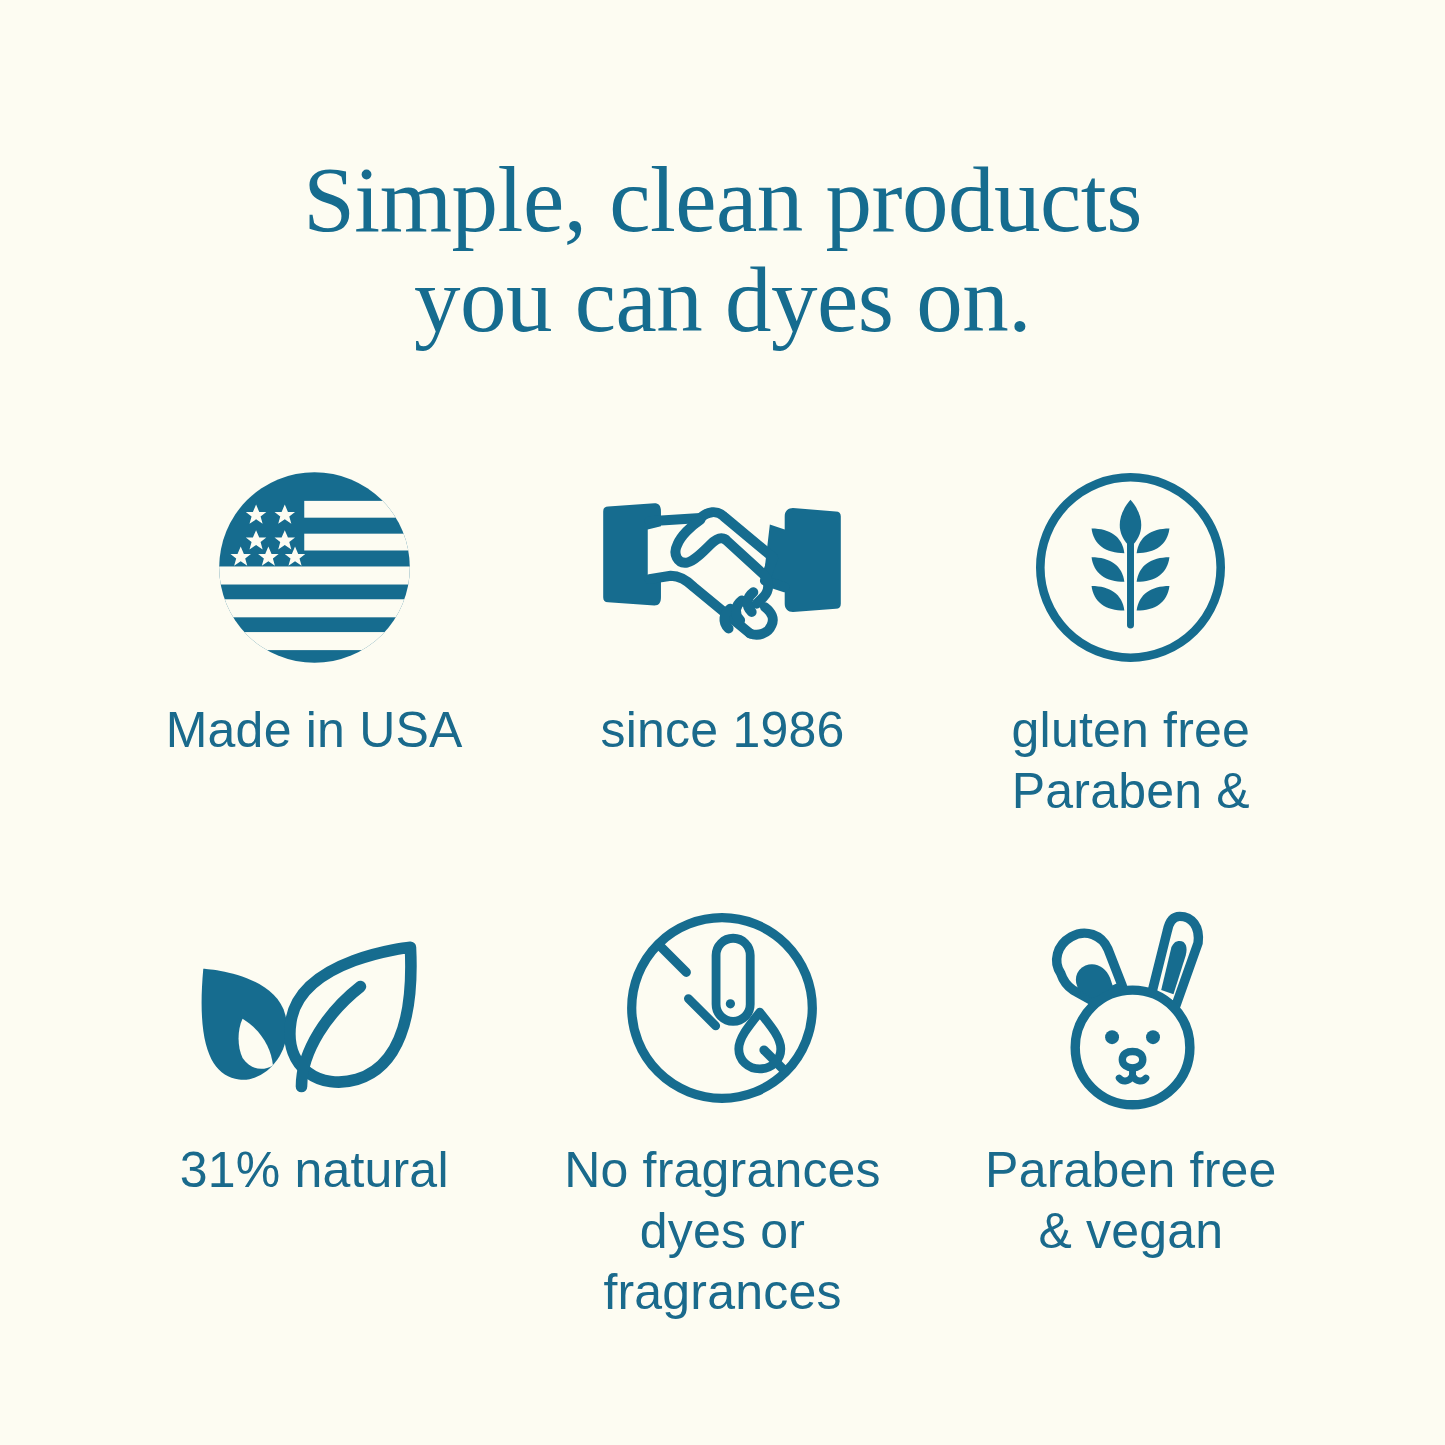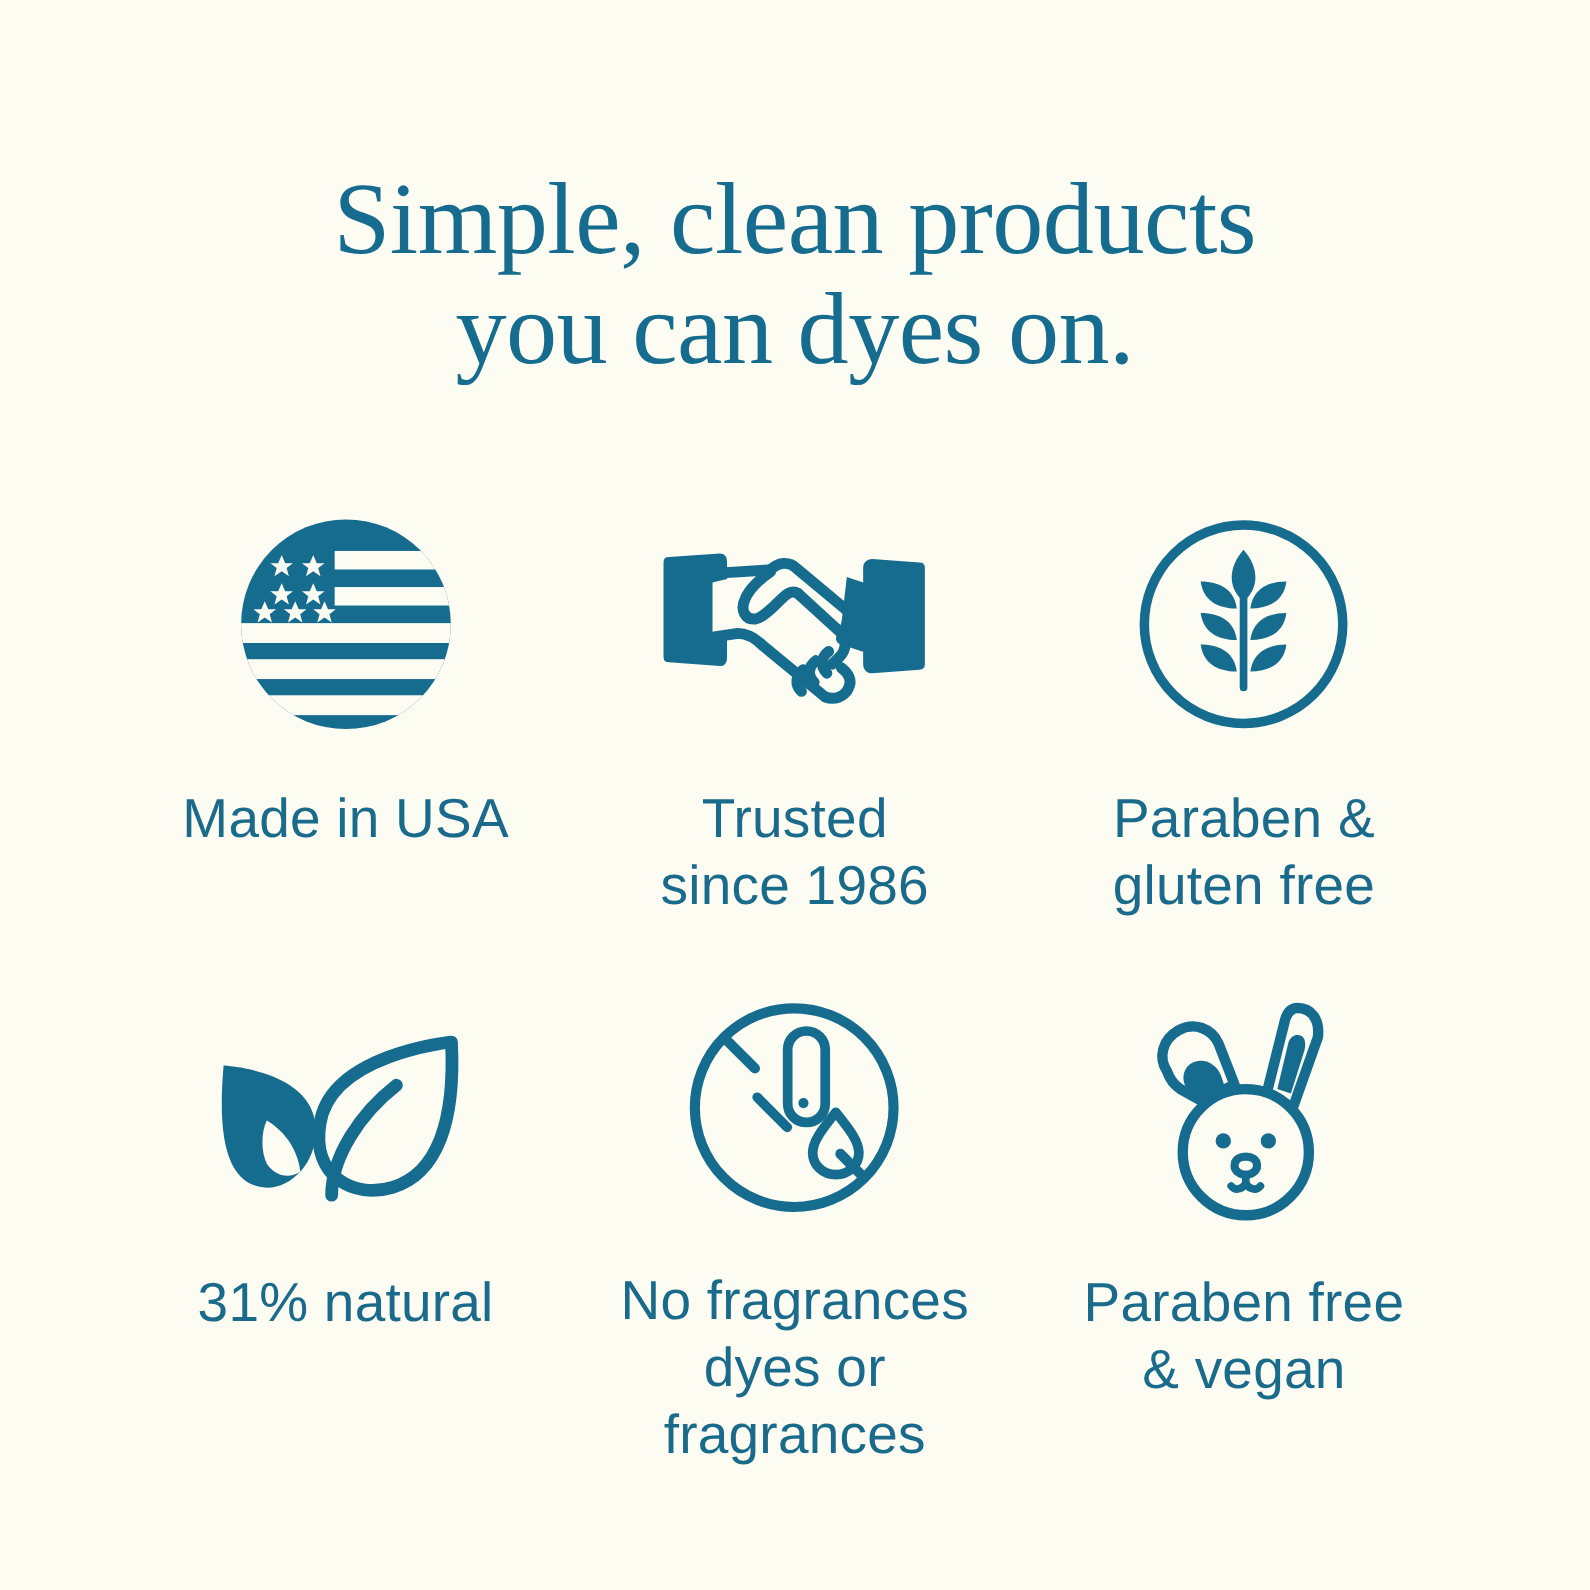--- a/index.html
+++ b/index.html
@@ -58,21 +58,21 @@
   .icon-wrap {
     height: 225px;
     display: flex;
     align-items: center;
     justify-content: center;
   }
   .icon-wrap svg {
     display: block;
   }
   .caption {
-    margin-top: 34px;
+    margin-top: 20px;
     text-align: center;
     color: #1A6A8C;
     font-size: 50px;
     line-height: 1.22;
     font-weight: 300;
     letter-spacing: 0.2px;
   }
   .caption .cl {
     display: block;
     white-space: pre;
@@ -144,21 +144,20 @@
 
           <path d="M77 33 L100 54 C104 58 104 64 100 68 L96 72" stroke="#166C8F" stroke-width="6" fill="none" stroke-linecap="round" stroke-linejoin="round"></path>
 
           <path d="M79 87 C75 83 76 78 80 75" stroke="#166C8F" stroke-width="6" fill="none" stroke-linecap="round"></path>
           <path d="M86 82 C82 78 83 73 87 70" stroke="#166C8F" stroke-width="6" fill="none" stroke-linecap="round"></path>
           <path d="M93 77 C89 73 90 68 94 65" stroke="#166C8F" stroke-width="6" fill="none" stroke-linecap="round"></path>
           <path d="M92 90 C97 92 103 90 105 85 C107 81 105 77 101 74" stroke="#166C8F" stroke-width="6" fill="none" stroke-linecap="round" stroke-linejoin="round"></path>
         </svg>
       </div>
       <div class="caption">
-        <span class="cl">Trusted</span>
         <span class="cl">since 1986</span>
       </div>
     </div>
 
     <div class="cell">
       <div class="icon-wrap">
         <svg width="205" height="205" viewBox="0 0 100 100" aria-hidden="true">
           <circle cx="50" cy="50" r="44" fill="none" stroke="#166C8F" stroke-width="4.2"></circle>
 
           <path d="M50 78 L50 30" stroke="#166C8F" stroke-width="3.4" stroke-linecap="round"></path>
@@ -169,22 +168,22 @@
           <path d="M53 43 C62 43 68 39 69 31 C60 31 54 35 53 43 Z" fill="#166C8F"></path>
 
           <path d="M47 57 C38 57 32 53 31 45 C40 45 46 49 47 57 Z" fill="#166C8F"></path>
           <path d="M53 57 C62 57 68 53 69 45 C60 45 54 49 53 57 Z" fill="#166C8F"></path>
 
           <path d="M47 71 C38 71 32 67 31 59 C40 59 46 63 47 71 Z" fill="#166C8F"></path>
           <path d="M53 71 C62 71 68 67 69 59 C60 59 54 63 53 71 Z" fill="#166C8F"></path>
         </svg>
       </div>
       <div class="caption">
+        <span class="cl">gluten free</span>
         <span class="cl">Paraben &amp;</span>
-        <span class="cl">gluten free</span>
       </div>
     </div>
 
     <div class="cell">
       <div class="icon-wrap">
         <svg width="250" height="180" viewBox="0 0 140 100" aria-hidden="true">
 
           <path d="M8 28 C8 28 48 30 54 54 C59 74 43 92 28 90 C13 88 4 72 8 28 Z" fill="#166C8F"></path>
 
           <path d="M30 56 C40 62 46 72 47 82 C41 86 34 84 30 78 C27 72 27 62 30 56 Z" fill="#FDFCF2"></path>

